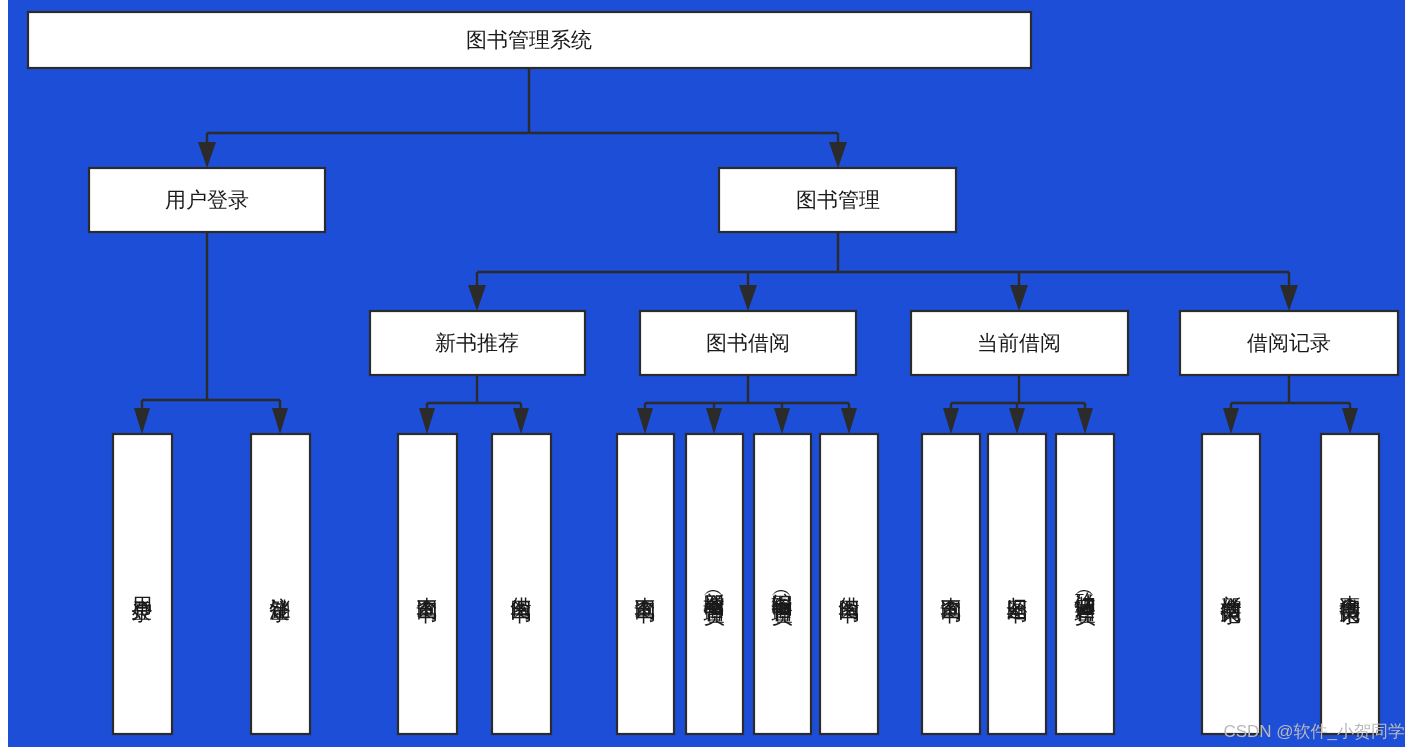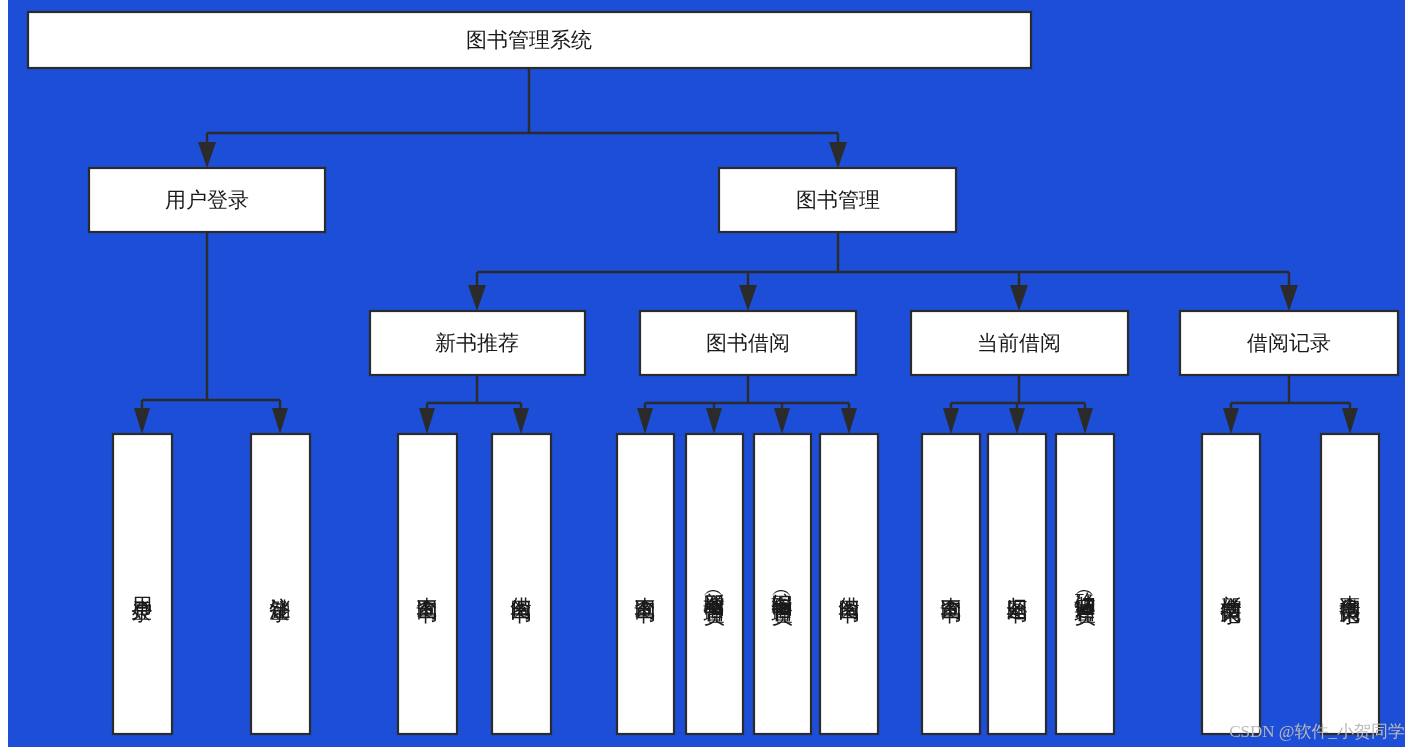--- a/index.html
+++ b/index.html
@@ -57,21 +57,21 @@
     writing-mode: vertical-rl;
     text-orientation: upright;
     text-anchor: middle;
     dominant-baseline: central;
     letter-spacing: 2px;
   }
   .watermark {
     position: absolute;
     right: 8px;
     bottom: 4px;
-    font-family: Liberation Serif, serif;
+    font-family: Liberation Sans, sans-serif;
     font-size: 17px;
     color: #b9b9b9;
     white-space: nowrap;
     pointer-events: none;
   }
 </style>
 </head>
 <body>
 
 <div id="diagram-root">

